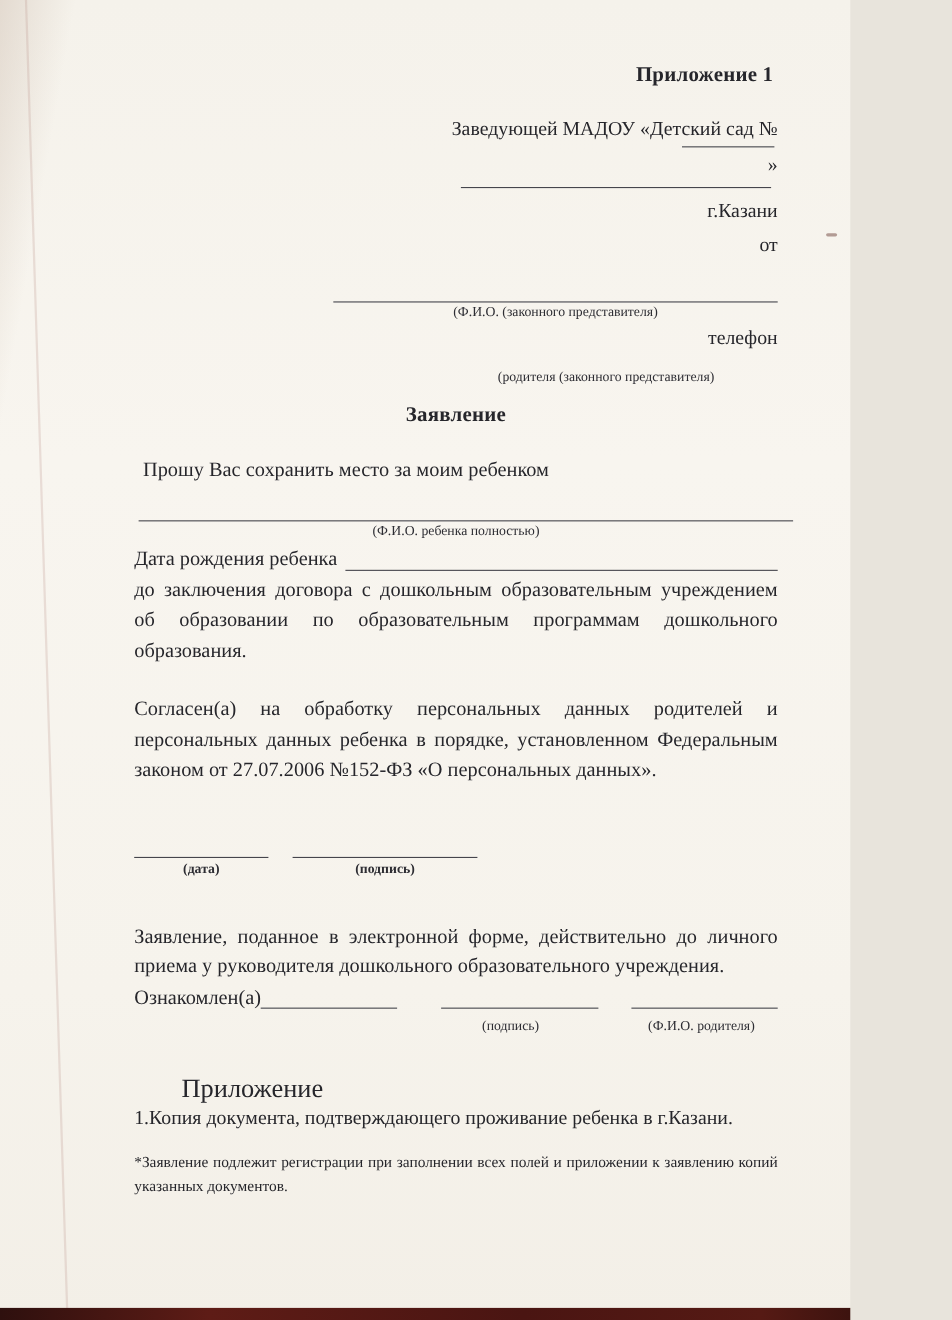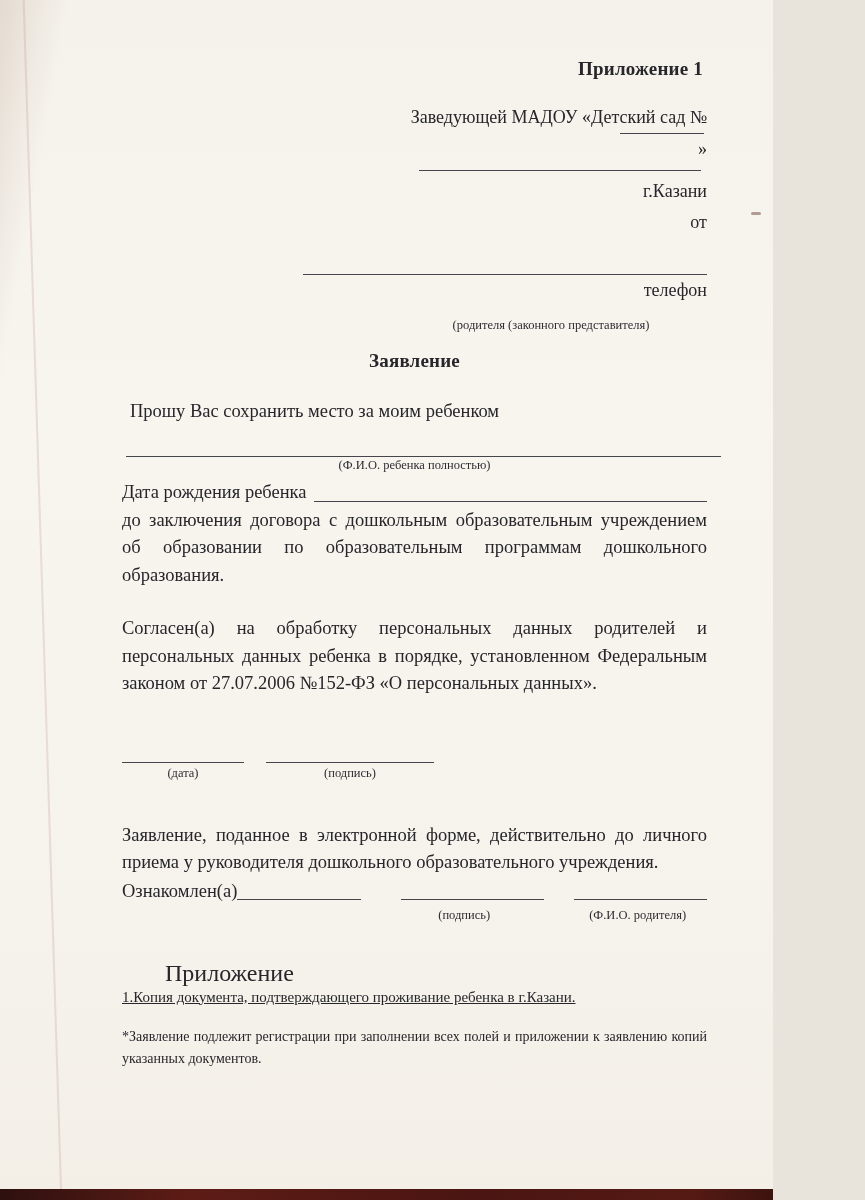--- a/index.html
+++ b/index.html
@@ -29,36 +29,36 @@
   .just{text-align:justify;text-align-last:left;}
 
   .request{margin-top:26px;padding-left:8px;}
   .fio-blank{margin-top:6px;height:24px;border-bottom:1.4px solid #45454c;margin-right:-14px;margin-left:4px;}
   .birthrow{display:flex;align-items:flex-end;margin-top:3px;font-size:18.5px;line-height:30px;}
   .consent{margin-top:26px;}
 
   .sig-line{display:flex;margin-top:44px;}
   .sig-line .b1{width:122px;border-bottom:1.4px solid #45454c;height:20px;}
   .sig-line .b2{width:168px;border-bottom:1.4px solid #45454c;height:20px;margin-left:22px;}
-  .sig-caps{display:flex;margin-top:2px;}
+  .sig-caps{display:flex;margin-top:2px;font-weight:bold;}
   .sig-caps .c1{width:122px;}
   .sig-caps .c2{width:168px;margin-left:22px;}
 
   .electronic{margin-top:40px;}
 
   .ack-line{display:flex;align-items:flex-end;font-size:18.5px;line-height:28px;}
   .ack-line .ab1{width:132px;border-bottom:1.4px solid #45454c;height:5px;margin-bottom:5px;}
   .ack-line .ab2{width:152px;border-bottom:1.4px solid #45454c;height:5px;margin-bottom:5px;margin-left:40px;}
   .ack-line .ab3{width:142px;border-bottom:1.4px solid #45454c;height:5px;margin-bottom:5px;margin-left:30px;}
   .ack-caps{display:flex;margin-top:2px;margin-left:268px;}
   .ack-caps .c1{width:152px;}
   .ack-caps .c2{width:142px;margin-left:30px;}
 
   .attach-head{margin-top:36px;font-size:24px;margin-left:43px;}
-  .attach-item{margin-top:2px;font-size:15px;text-decoration:underline;}
+  .attach-item{margin-top:2px;font-size:18px;}
 
   .footnote{margin-top:20px;font-size:15.5px;line-height:22px;}
 
   .bottom-strip{position:absolute;left:0;bottom:0;width:865px;height:11px;
     background:linear-gradient(to right,#2e100e,#5e1c16 22%,#4a1512 55%,#561a14 80%,#200b09);}
   .edge-line{position:absolute;left:22px;top:-20px;width:2px;height:1260px;
     background:rgba(188,148,138,.25);transform:rotate(-1.8deg);transform-origin:top left;}
   .dash-mark{position:absolute;right:12px;top:212px;width:10px;height:3px;background:#7a524b;opacity:.55;border-radius:2px;}
 </style>
 </head>
@@ -80,20 +80,21 @@
       </div>
       <div class="arow">
         <div class="fillw" style="width:282px"></div>
         <span class="txt">г.Казани</span>
       </div>
       <div class="arow">
         <span class="txt">от</span>
         <div class="fill"></div>
       </div>
       <div class="lineblank"></div>
+      <div class="caption">(Ф.И.О. (законного представителя)</div>
       <div class="arow">
         <span class="txt">телефон</span>
         <div class="fill"></div>
       </div>
       <div class="caption" style="padding-left:92px">(родителя (законного представителя)</div>
     </div>
 
     <div class="title">Заявление</div>
 
     <div class="para request">Прошу Вас сохранить место за моим ребенком</div>

